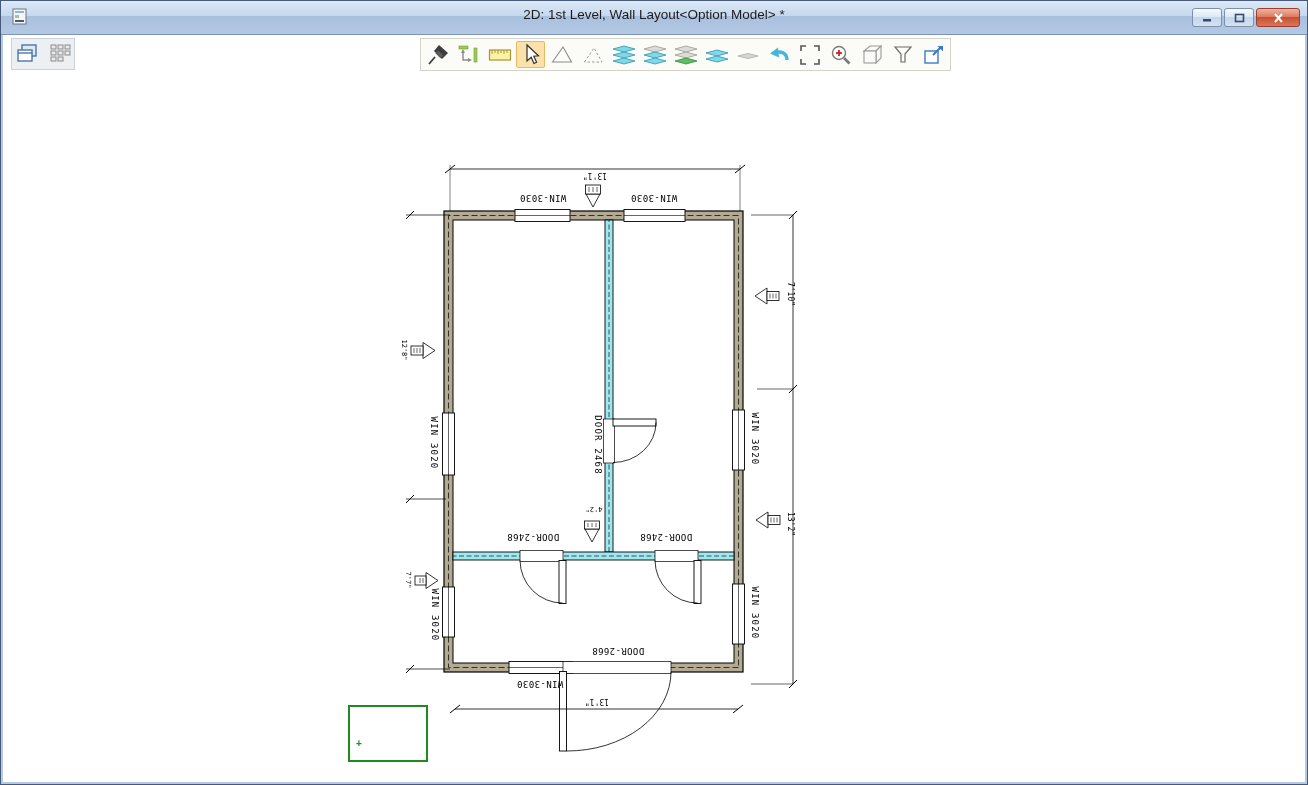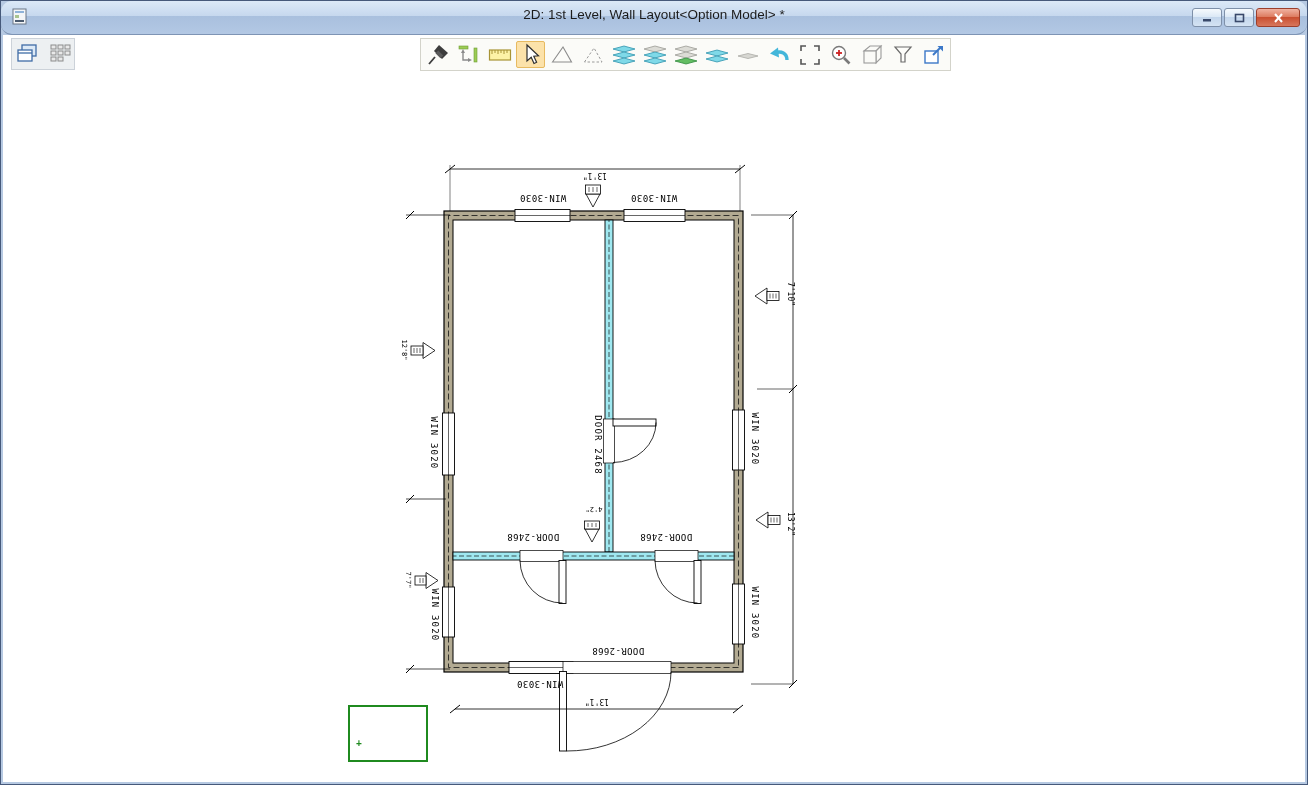--- a/index.html
+++ b/index.html
@@ -1,20 +1,20 @@
 <!DOCTYPE html>
 <html><head>
 <meta charset="utf-8">
 <style>
   html,body{margin:0;padding:0;width:1308px;height:785px;overflow:hidden;
     font-family:"Liberation Sans",sans-serif;background:#54688c;}
   .window{position:absolute;inset:0;border:1px solid #46597a;background:#b6c9e2;box-sizing:border-box;}
   .titlebar{position:relative;height:33px;
     background:linear-gradient(#dce9f7 0%,#c6d8ee 45%,#a9c0de 46%,#b3c8e4 100%);
-    border-bottom:1px solid #7e94b4;border-radius:11px;}
+    border-bottom:1px solid #7e94b4;}
   .app-icon{position:absolute;left:10px;top:7px;width:18px;height:18px;}
   .title-text{position:absolute;left:0;right:0;top:6px;text-align:center;
     font-size:13.5px;color:#1c1c1c;}
   .controls{position:absolute;right:7px;top:7px;display:flex;gap:2px;}
   .ctl{width:30px;height:19px;border:1px solid #7e90a9;border-radius:3px;
     background:linear-gradient(#f6fafd 0%,#dce9f6 45%,#c3d6ec 50%,#d4e3f3 100%);
     display:flex;align-items:center;justify-content:center;box-sizing:border-box;}
   .ctl.close{width:44px;border-color:#9c3f2c;
     background:linear-gradient(#f0b2a1 0%,#dd7d62 45%,#c94f31 50%,#d8775c 100%);}
   .client{position:absolute;top:34px;left:2px;right:2px;bottom:2px;background:#fff;}

